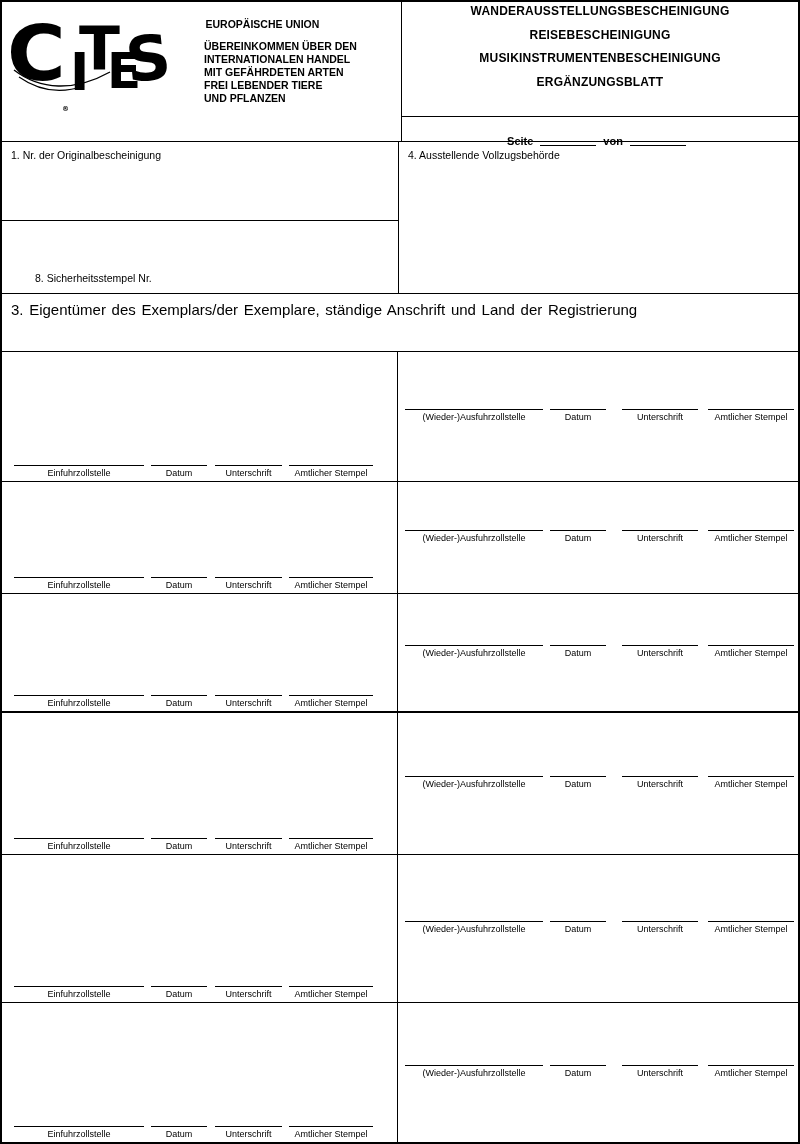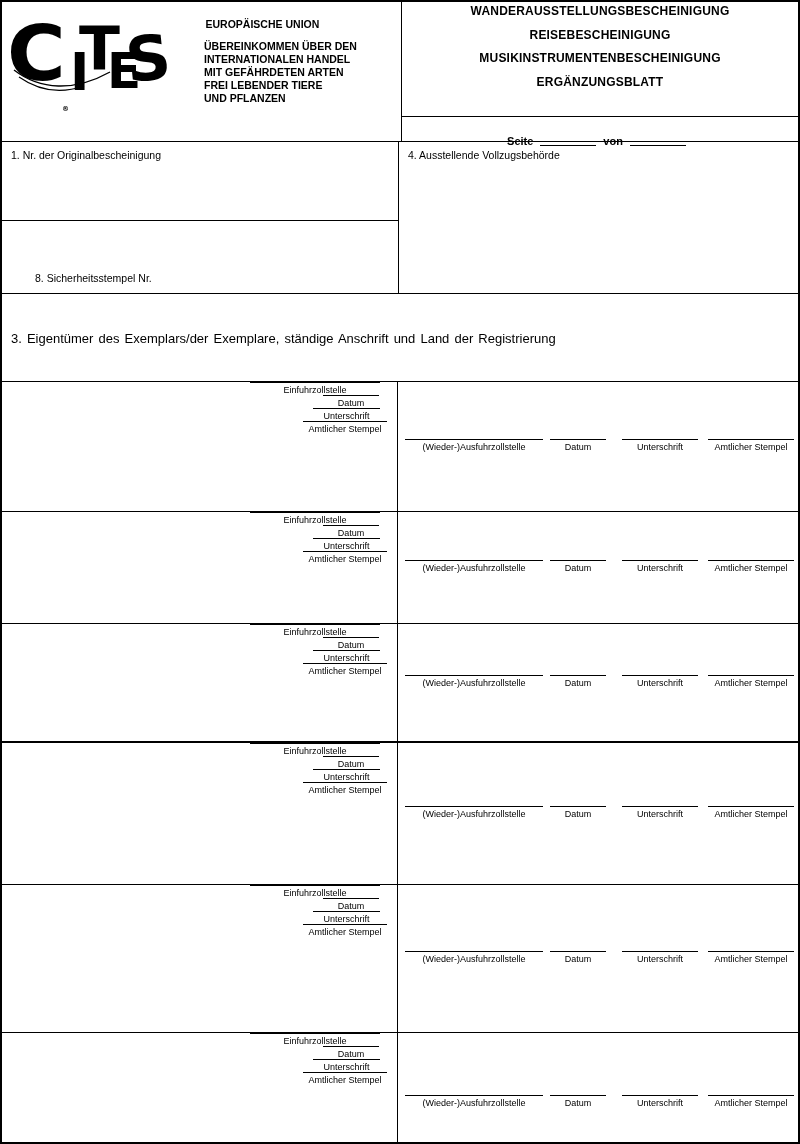--- a/index.html
+++ b/index.html
@@ -54,33 +54,33 @@
   }
 
   
   .boxes-row { display: flex; height: 152px; border-bottom: 1px solid #000; }
   .boxes-left { width: 397px; border-right: 1px solid #000; display: flex; flex-direction: column; gap: 44px; }
   .box1 { height: 79px; border-bottom: 1px solid #000; }
   .box8 { flex: 1; padding-left: 24px; }
   .box4 { flex: 1; }
   .box-label { display: block; font-size: 10.5px; padding: 7px 8px 0 9px; }
   .box3 { height: 58px; border-bottom: 1px solid #000; }
-  .box3 .box-label { font-size: 13px; word-spacing: 1.5px; margin-top: 30px; }
+  .box3 .box-label { font-size: 15px; word-spacing: 1.5px; }
 
   
   .sig-section { display: flex; flex-direction: column; height: 790px; }
   .sig-row { display: flex; border-bottom: 1px solid #000; }
   .sig-row:nth-child(1) { height: 130px; }
   .sig-row:nth-child(2) { height: 112px; }
   .sig-row:nth-child(3) { height: 119px; border-bottom-width: 2.5px; }
   .sig-row:nth-child(4) { height: 142px; }
   .sig-row:nth-child(5) { height: 148px; }
   .sig-row:nth-child(6) { flex: 1; border-bottom: none; }
   .sig-cell { display: flex; align-items: flex-end; }
-  .sig-cell.import   { width: 402px; border-right: 1px solid #000; padding: 0 10px 3px 12px; flex-direction: column; }
+  .sig-cell.import   { width: 402px; border-right: 1px solid #000; padding: 0 10px 3px 12px; }
   .sig-cell.reexport { flex: 1; padding: 0 4px 3px 7px; align-items: center; }
   .sig-col {
     border-top: 1px solid #000; text-align: center;
     font-size: 9px; padding-top: 2px; white-space: nowrap; overflow: visible;
   }
   .import .col-office { width: 130px; margin-right: 7px; }
   .import .col-date   { width: 56px;  margin-right: 8px; }
   .import .col-sig    { width: 67px;  margin-right: 7px; }
   .import .col-stamp  { width: 84px; }
   .reexport .col-office { width: 138px; margin-right: 7px; }

